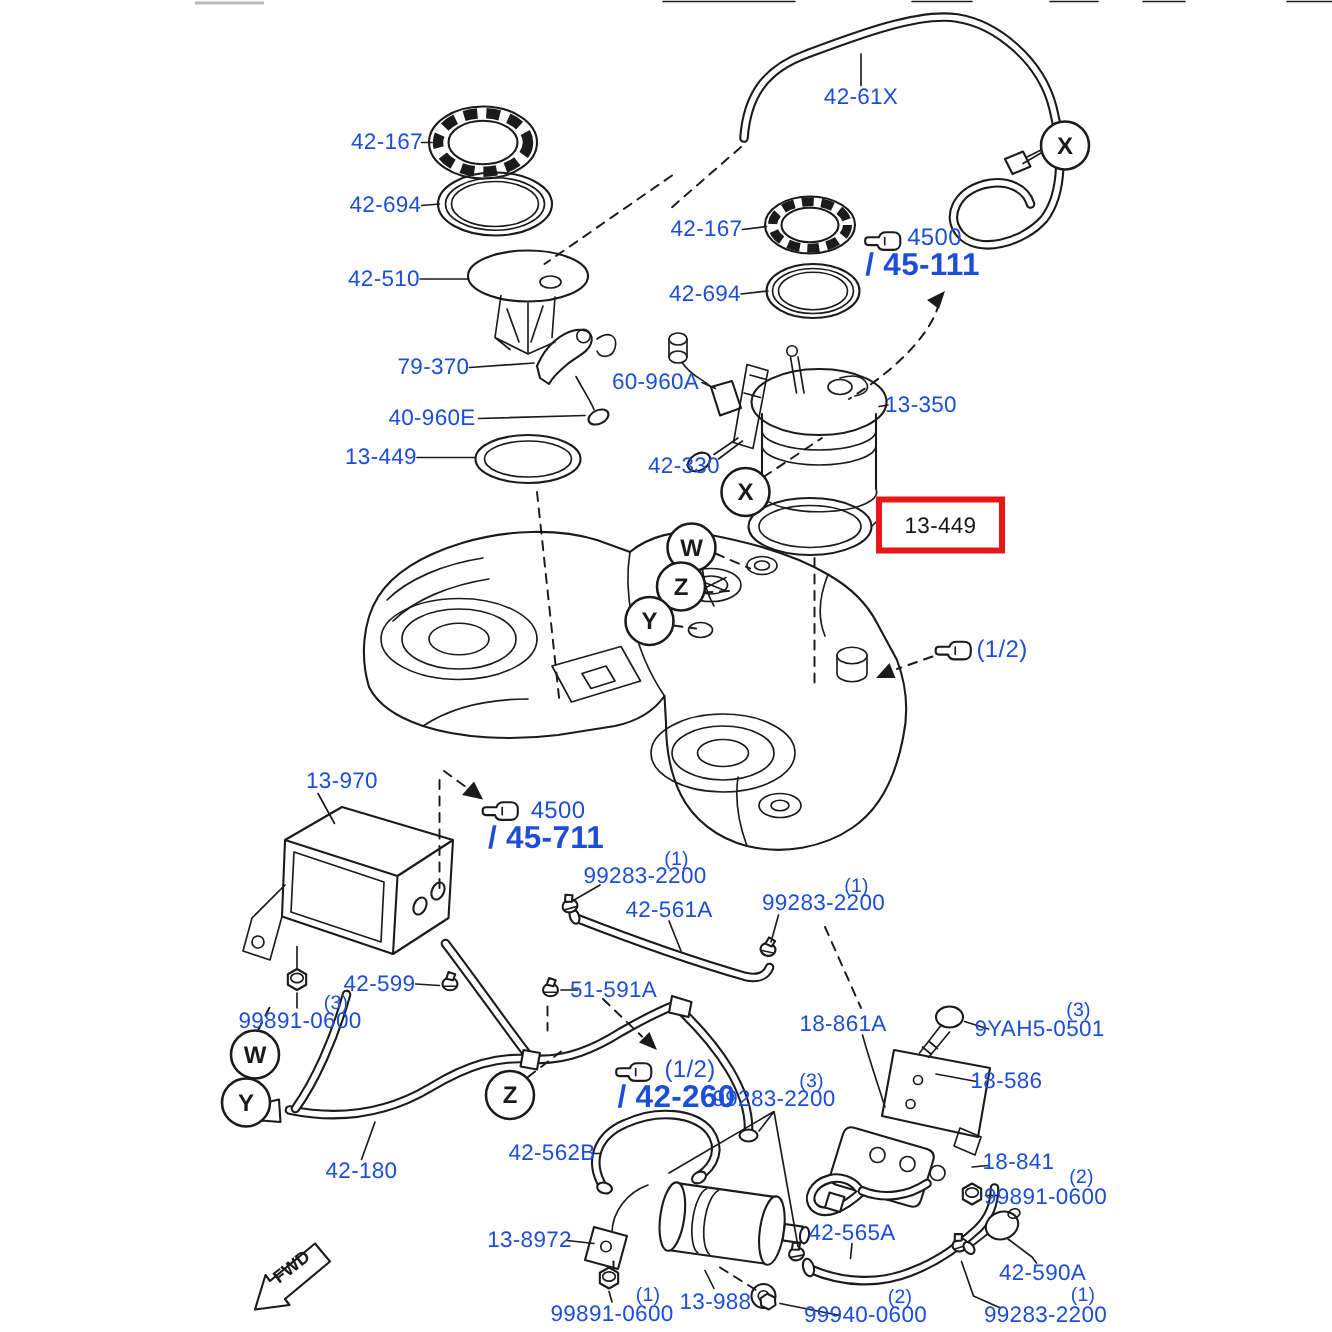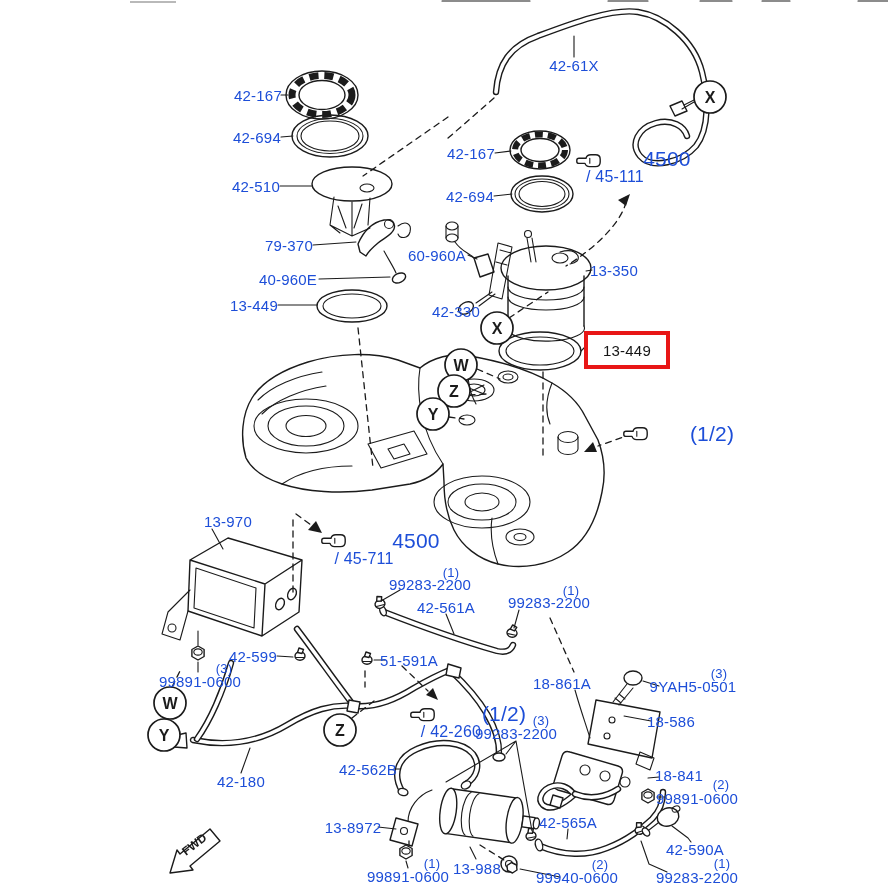--- a/index.html
+++ b/index.html
@@ -15,22 +15,22 @@
   .tubi{fill:none;stroke:#ffffff;stroke-width:3.6;stroke-linecap:round;stroke-linejoin:round;}
   .wfill{fill:#ffffff;stroke:#1b1b1b;stroke-width:1.4;stroke-linejoin:round;}
   .blk{fill:#1b1b1b;stroke:none;}
   .co{fill:#ffffff;stroke:#1b1b1b;stroke-width:1.7;}
   .cot{font:600 16px "Liberation Sans",sans-serif;text-anchor:middle;fill:#1b1b1b;}
   .fwdt{font:700 12px "Liberation Sans",sans-serif;fill:#1b1b1b;}
   .gray{stroke:#b9b9b9;stroke-width:2;}
   .label{position:absolute;transform:translate(-50%,-50%);font-size:15px;letter-spacing:.2px;
          white-space:nowrap;color:#1d4ed8;}
   .qty{font-size:13px;}
-  .ref-main{font-size:21px;margin-left:44px;}
-  .ref-sub{font-size:16px;}
+  .ref-main{font-size:16px;}
+  .ref-sub{font-size:21px;font-weight:bold;}
   .hl-box{position:absolute;border:4px solid #e81616;background:#fff;display:flex;
           align-items:center;justify-content:center;font-size:15px;letter-spacing:.2px;}
 </style>
 </head>
 <body>
 
 <div id="canvas">
 
 <svg id="art" width="888" height="888" viewBox="0 0 888 888">
   <defs>

